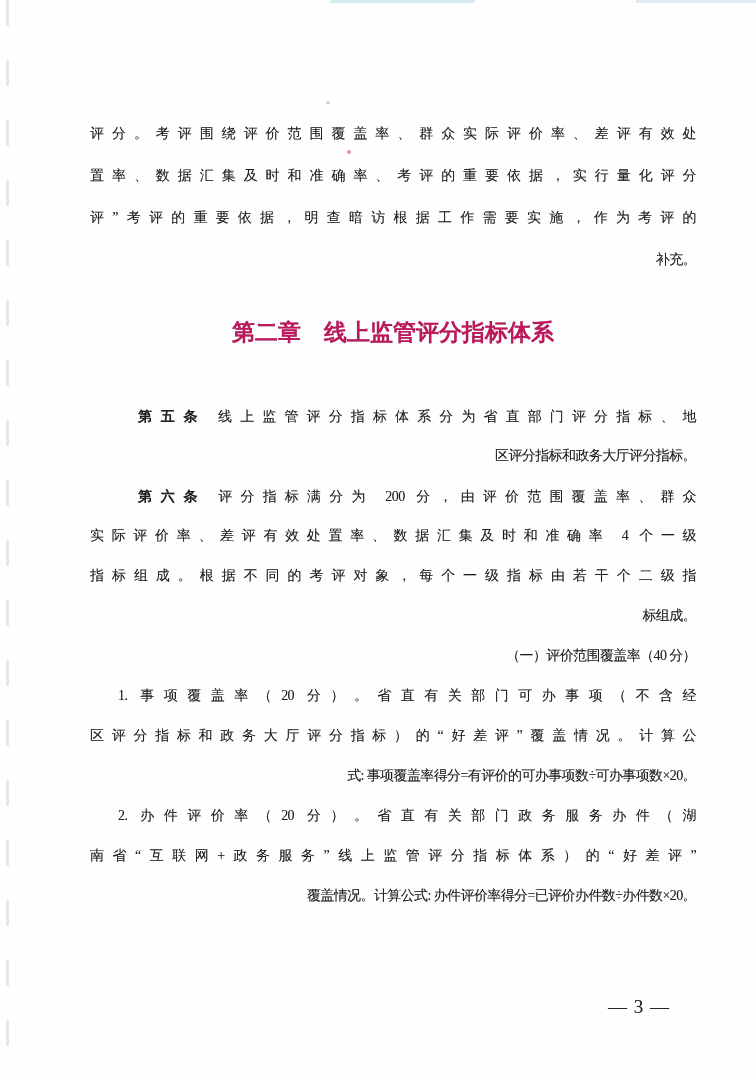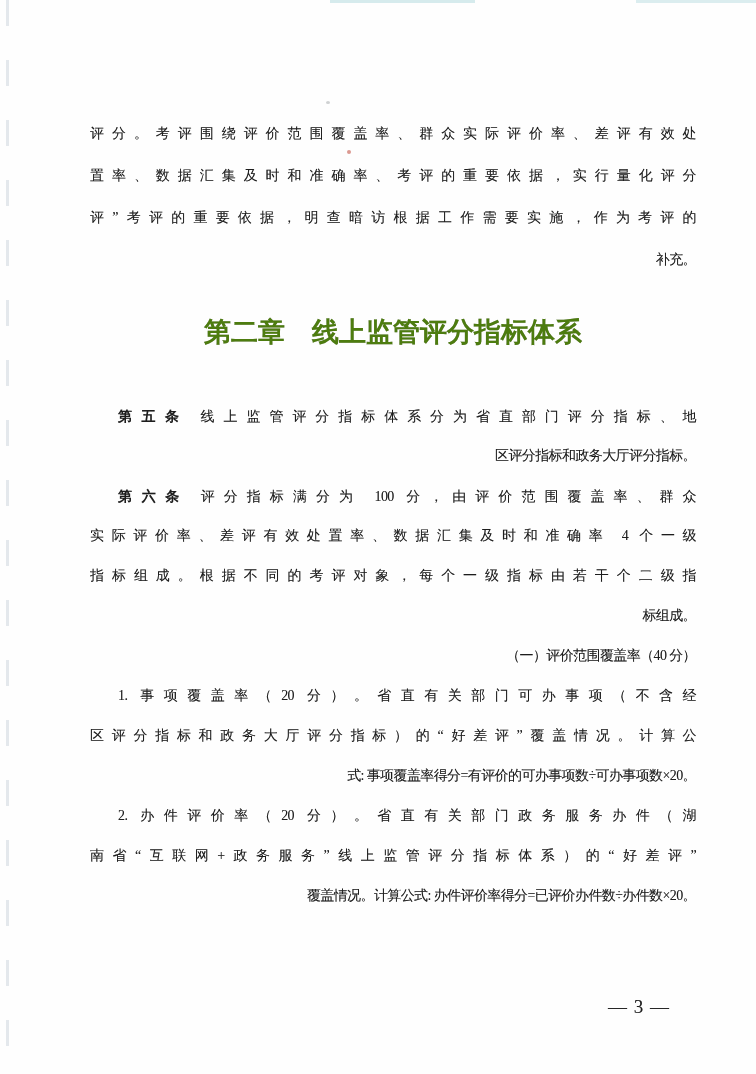--- a/index.html
+++ b/index.html
@@ -58,32 +58,33 @@
   .fill { text-align: justify; text-align-last: justify; }
   
   .end  { text-align: right; }
   .indent { text-indent: 2em; }
 
   .lead {
     font-family: "Liberation Sans", "DejaVu Sans", sans-serif;
     font-weight: 700;
     margin-right: 0.85em;
     letter-spacing: 0;
+    margin-left: 20px;
   }
 
   .chapter-heading {
     margin-top: 30px;
     margin-bottom: 43px;
     height: 42px;
     line-height: 42px;
     text-align: center;
     font-family: "Liberation Sans", "DejaVu Sans", sans-serif;
     font-weight: 700;
-    font-size: 27px;
-    color: #4d7c0f;
+    font-size: 23px;
+    color: #be185d;
     text-shadow: 0 0 0.6px rgba(20,20,20,0.35);
   }
 
   .page-number {
     position: absolute;
     top: 996px;
     left: 608px;
     font-size: 19px;
     letter-spacing: 1px;
     color: #1d1d1d;
@@ -113,21 +114,21 @@
     <div class="chapter-heading">第二章　线上监管评分指标体系</div>
 
     <div class="sec-b">
 
       <div>
         <div class="line fill indent"><span class="lead">第五条</span><span>线上监管评分指标体系分为省直部门评分指标、地</span></div>
         <div class="line end">区评分指标和政务大厅评分指标。</div>
       </div>
 
       <div>
-        <div class="line fill indent"><span class="lead">第六条</span><span>评分指标满分为 100 分，由评价范围覆盖率、群众</span></div>
+        <div class="line fill indent"><span class="lead">第六条</span><span>评分指标满分为 200 分，由评价范围覆盖率、群众</span></div>
         <div class="line fill">实际评价率、差评有效处置率、数据汇集及时和准确率 4 个一级</div>
         <div class="line fill">指标组成。根据不同的考评对象，每个一级指标由若干个二级指</div>
         <div class="line end">标组成。</div>
       </div>
 
 
       <div>
         <div class="line end indent">（一）评价范围覆盖率（40 分）</div>
       </div>
 

